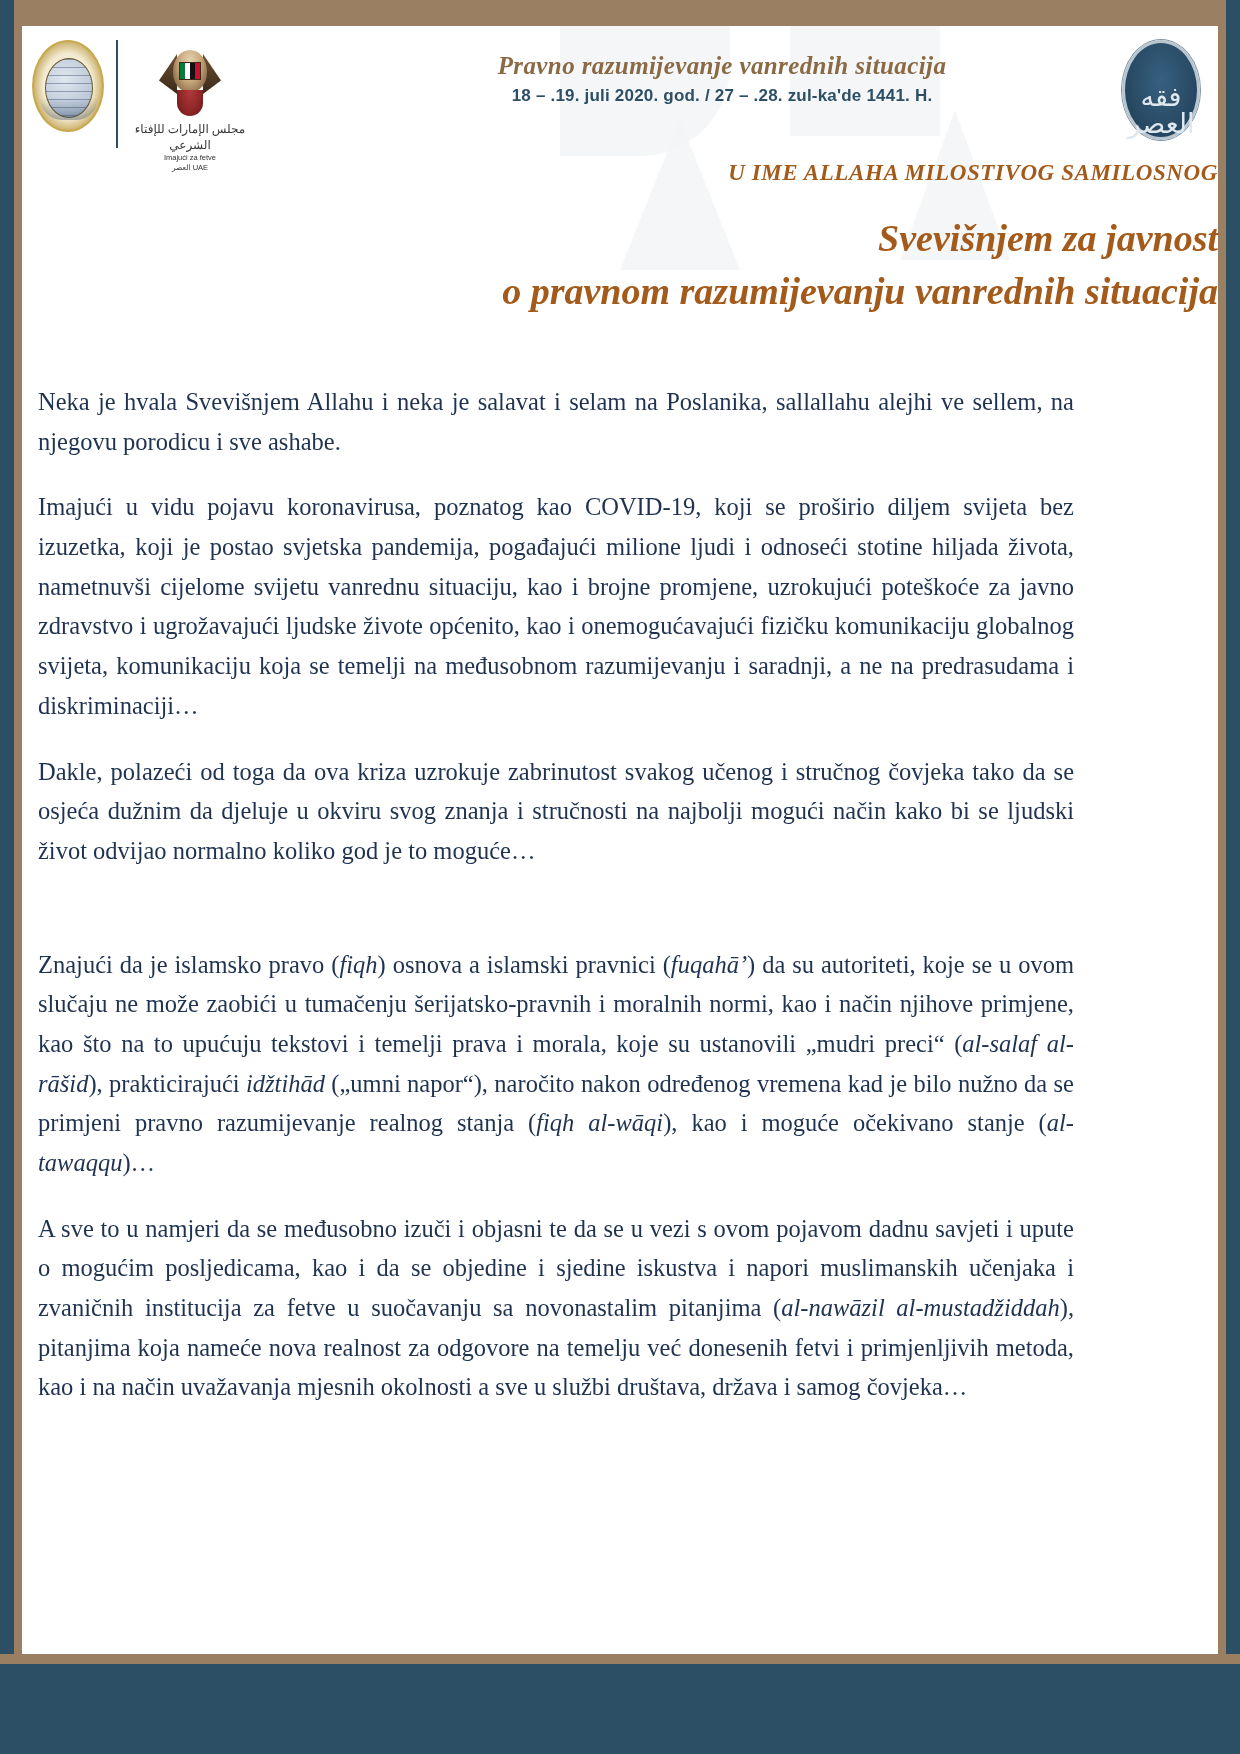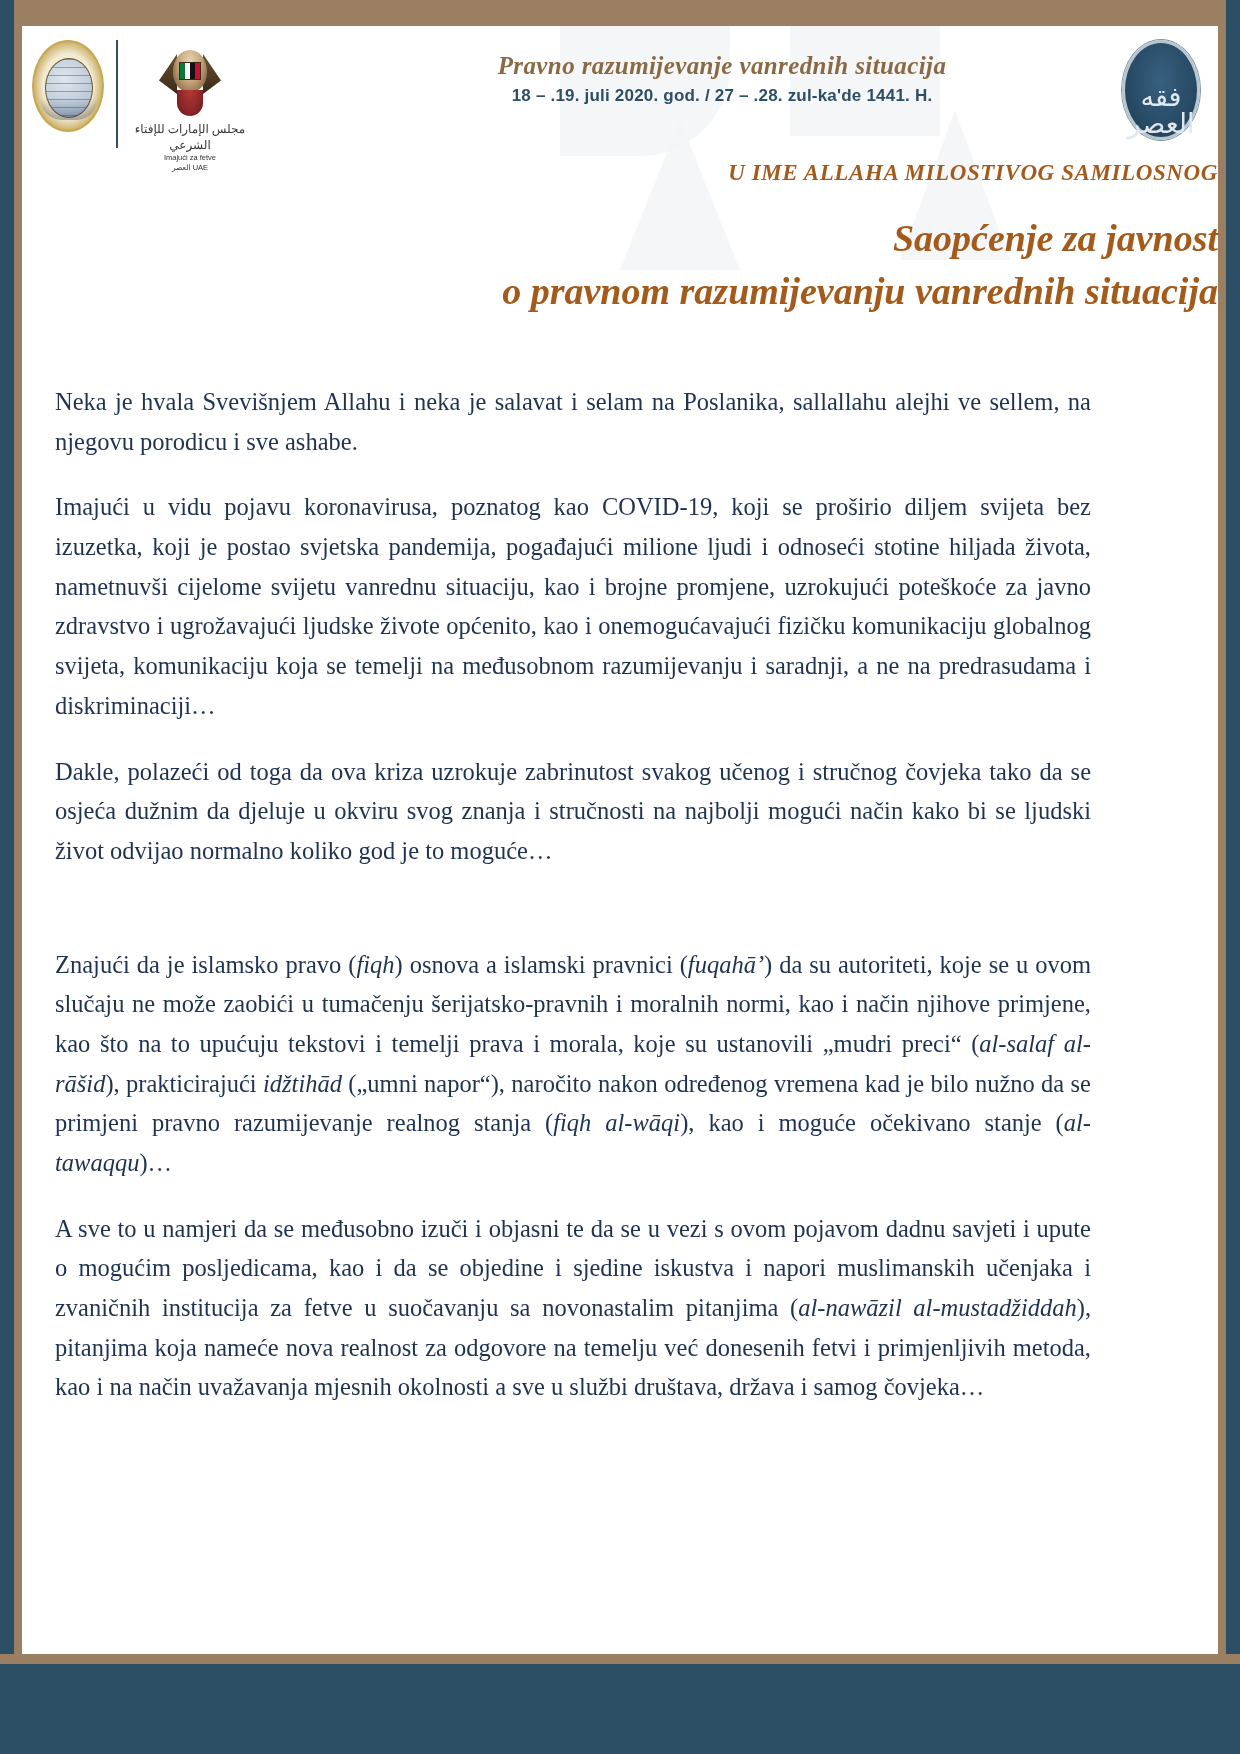--- a/index.html
+++ b/index.html
@@ -253,21 +253,21 @@
     font-weight: bold;
     font-size: 38px;
     color: #a35a1a;
     line-height: 1.4;
   }
   .doc-title span { display: block; }
 
   
   .body-area {
     position: absolute;
-    left: 55px; top: 382px;
+    left: 38px; top: 382px;
     width: 1036px;
   }
   p.para {
     margin: 0 0 26px 0;
     font-family: "Liberation Serif", "DejaVu Serif", serif;
     font-size: 24.5px;
     line-height: 1.62;
     color: #1f3350;
     text-align: justify;
     text-justify: inter-word;
@@ -322,21 +322,21 @@
 العصر</div>
       </div>
     </div>
   </div>
 
   <div class="header-rule"></div>
 
   <div class="title-block">
     <div class="bismillah">U IME ALLAHA MILOSTIVOG SAMILOSNOG</div>
     <div class="doc-title">
-      <span>Saopćenje za javnost</span>
+      <span>Svevišnjem za javnost</span>
       <span>o pravnom razumijevanju vanrednih situacija</span>
     </div>
   </div>
 
   <div class="body-area">
     <p class="para">Neka je hvala Svevišnjem Allahu i neka je salavat i selam na Poslanika, sallallahu alejhi ve sellem, na njegovu porodicu i sve ashabe.</p>
     <p class="para">Imajući u vidu pojavu koronavirusa, poznatog kao COVID-19, koji se proširio diljem svijeta bez izuzetka, koji je postao svjetska pandemija, pogađajući milione ljudi i odnoseći stotine hiljada života, nametnuvši cijelome svijetu vanrednu situaciju, kao i brojne promjene, uzrokujući poteškoće za javno zdravstvo i ugrožavajući ljudske živote općenito, kao i onemogućavajući fizičku komunikaciju globalnog svijeta, komunikaciju koja se temelji na međusobnom razumijevanju i saradnji, a ne na predrasudama i diskriminaciji…</p>
     <p class="para">Dakle, polazeći od toga da ova kriza uzrokuje zabrinutost svakog učenog i stručnog čovjeka tako da se osjeća dužnim da djeluje u okviru svog znanja i stručnosti na najbolji mogući način kako bi se ljudski život odvijao normalno koliko god je to moguće…</p>
 
     <div class="gap"></div>

